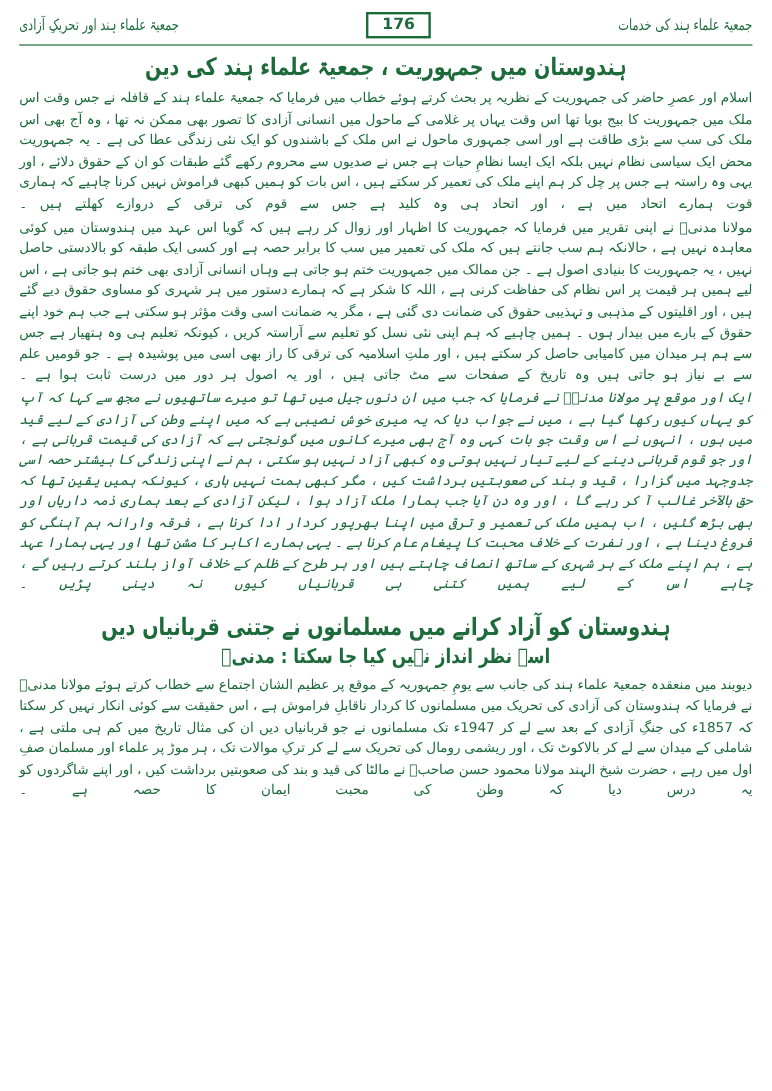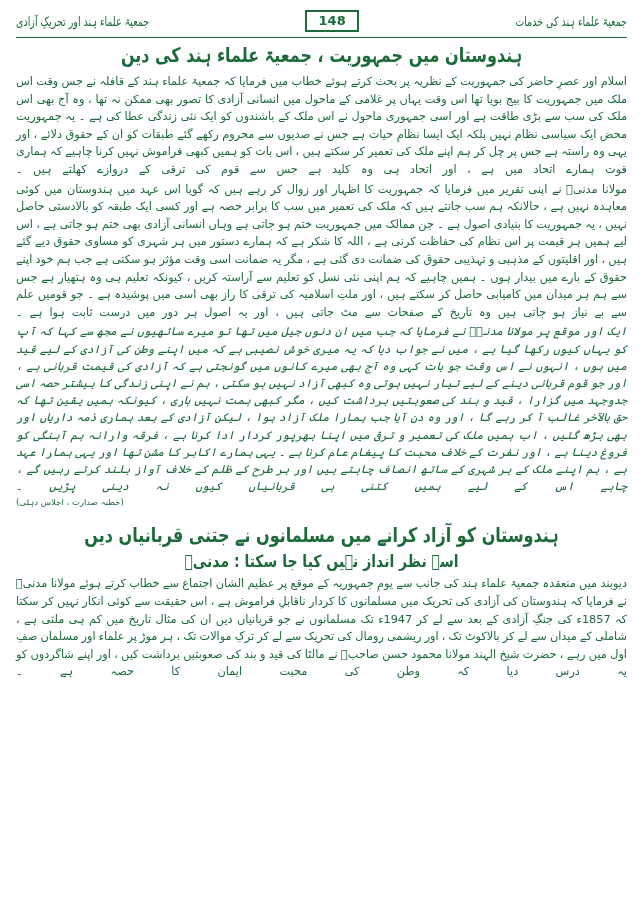--- a/index.html
+++ b/index.html
@@ -102,32 +102,31 @@
   }
   .spacer-md { height: 9px; }
 </style>
 </head>
 <body>
 
 <div class="page">
 
   <div class="header">
     <div class="header-side">جمعیۃ علماء ہند کی خدمات</div>
-    <div class="page-number-box">148</div>
+    <div class="page-number-box">176</div>
     <div class="header-side">جمعیۃ علماء ہند اور تحریکِ آزادی</div>
   </div>
 
   <hr class="rule">
 
   <div class="block">
     <div class="heading">ہندوستان میں جمہوریت ، جمعیۃ علماء ہند کی دین</div>
     <p class="para">اسلام اور عصرِ حاضر کی جمہوریت کے نظریہ پر بحث کرتے ہوئے خطاب میں فرمایا کہ جمعیۃ علماء ہند کے قافلہ نے جس وقت اس ملک میں جمہوریت کا بیج بویا تھا اس وقت یہاں پر غلامی کے ماحول میں انسانی آزادی کا تصور بھی ممکن نہ تھا ، وہ آج بھی اس ملک کی سب سے بڑی طاقت ہے اور اسی جمہوری ماحول نے اس ملک کے باشندوں کو ایک نئی زندگی عطا کی ہے ۔ یہ جمہوریت محض ایک سیاسی نظام نہیں بلکہ ایک ایسا نظامِ حیات ہے جس نے صدیوں سے محروم رکھے گئے طبقات کو ان کے حقوق دلائے ، اور یہی وہ راستہ ہے جس پر چل کر ہم اپنے ملک کی تعمیر کر سکتے ہیں ، اس بات کو ہمیں کبھی فراموش نہیں کرنا چاہیے کہ ہماری قوت ہمارے اتحاد میں ہے ، اور اتحاد ہی وہ کلید ہے جس سے قوم کی ترقی کے دروازے کھلتے ہیں ۔</p>
     <p class="para">مولانا مدنیؒ نے اپنی تقریر میں فرمایا کہ جمہوریت کا اظہار اور زوال کر رہے ہیں کہ گویا اس عہد میں ہندوستان میں کوئی معاہدہ نہیں ہے ، حالانکہ ہم سب جانتے ہیں کہ ملک کی تعمیر میں سب کا برابر حصہ ہے اور کسی ایک طبقہ کو بالادستی حاصل نہیں ، یہ جمہوریت کا بنیادی اصول ہے ۔ جن ممالک میں جمہوریت ختم ہو جاتی ہے وہاں انسانی آزادی بھی ختم ہو جاتی ہے ، اس لیے ہمیں ہر قیمت پر اس نظام کی حفاظت کرنی ہے ، اللہ کا شکر ہے کہ ہمارے دستور میں ہر شہری کو مساوی حقوق دیے گئے ہیں ، اور اقلیتوں کے مذہبی و تہذیبی حقوق کی ضمانت دی گئی ہے ، مگر یہ ضمانت اسی وقت مؤثر ہو سکتی ہے جب ہم خود اپنے حقوق کے بارے میں بیدار ہوں ۔ ہمیں چاہیے کہ ہم اپنی نئی نسل کو تعلیم سے آراستہ کریں ، کیونکہ تعلیم ہی وہ ہتھیار ہے جس سے ہم ہر میدان میں کامیابی حاصل کر سکتے ہیں ، اور ملتِ اسلامیہ کی ترقی کا راز بھی اسی میں پوشیدہ ہے ۔ جو قومیں علم سے بے نیاز ہو جاتی ہیں وہ تاریخ کے صفحات سے مٹ جاتی ہیں ، اور یہ اصول ہر دور میں درست ثابت ہوا ہے ۔</p>
     <p class="para tight">ایک اور موقع پر مولانا مدنیؒ نے فرمایا کہ جب میں ان دنوں جیل میں تھا تو میرے ساتھیوں نے مجھ سے کہا کہ آپ کو یہاں کیوں رکھا گیا ہے ، میں نے جواب دیا کہ یہ میری خوش نصیبی ہے کہ میں اپنے وطن کی آزادی کے لیے قید میں ہوں ، انہوں نے اس وقت جو بات کہی وہ آج بھی میرے کانوں میں گونجتی ہے کہ آزادی کی قیمت قربانی ہے ، اور جو قوم قربانی دینے کے لیے تیار نہیں ہوتی وہ کبھی آزاد نہیں ہو سکتی ، ہم نے اپنی زندگی کا بیشتر حصہ اسی جدوجہد میں گزارا ، قید و بند کی صعوبتیں برداشت کیں ، مگر کبھی ہمت نہیں ہاری ، کیونکہ ہمیں یقین تھا کہ حق بالآخر غالب آ کر رہے گا ، اور وہ دن آیا جب ہمارا ملک آزاد ہوا ، لیکن آزادی کے بعد ہماری ذمہ داریاں اور بھی بڑھ گئیں ، اب ہمیں ملک کی تعمیر و ترقی میں اپنا بھرپور کردار ادا کرنا ہے ، فرقہ وارانہ ہم آہنگی کو فروغ دینا ہے ، اور نفرت کے خلاف محبت کا پیغام عام کرنا ہے ۔ یہی ہمارے اکابر کا مشن تھا اور یہی ہمارا عہد ہے ، ہم اپنے ملک کے ہر شہری کے ساتھ انصاف چاہتے ہیں اور ہر طرح کے ظلم کے خلاف آواز بلند کرتے رہیں گے ، چاہے اس کے لیے ہمیں کتنی ہی قربانیاں کیوں نہ دینی پڑیں ۔</p>
-    <div class="ref">(خطبہ صدارت ، اجلاس دہلی)</div>
   </div>
 
   <div class="spacer-md"></div>
 
   <div class="block">
     <div class="heading">ہندوستان کو آزاد کرانے میں مسلمانوں نے جتنی قربانیاں دیں</div>
     <div class="heading-sub">اسے نظر انداز نہیں کیا جا سکتا : مدنیؒ</div>
     <p class="para">دیوبند میں منعقدہ جمعیۃ علماء ہند کی جانب سے یومِ جمہوریہ کے موقع پر عظیم الشان اجتماع سے خطاب کرتے ہوئے مولانا مدنیؒ نے فرمایا کہ ہندوستان کی آزادی کی تحریک میں مسلمانوں کا کردار ناقابلِ فراموش ہے ، اس حقیقت سے کوئی انکار نہیں کر سکتا کہ 1857ء کی جنگِ آزادی کے بعد سے لے کر 1947ء تک مسلمانوں نے جو قربانیاں دیں ان کی مثال تاریخ میں کم ہی ملتی ہے ، شاملی کے میدان سے لے کر بالاکوٹ تک ، اور ریشمی رومال کی تحریک سے لے کر ترکِ موالات تک ، ہر موڑ پر علماء اور مسلمان صفِ اول میں رہے ، حضرت شیخ الہند مولانا محمود حسن صاحبؒ نے مالٹا کی قید و بند کی صعوبتیں برداشت کیں ، اور اپنے شاگردوں کو یہ درس دیا کہ وطن کی محبت ایمان کا حصہ ہے ۔</p>
   </div>
 

